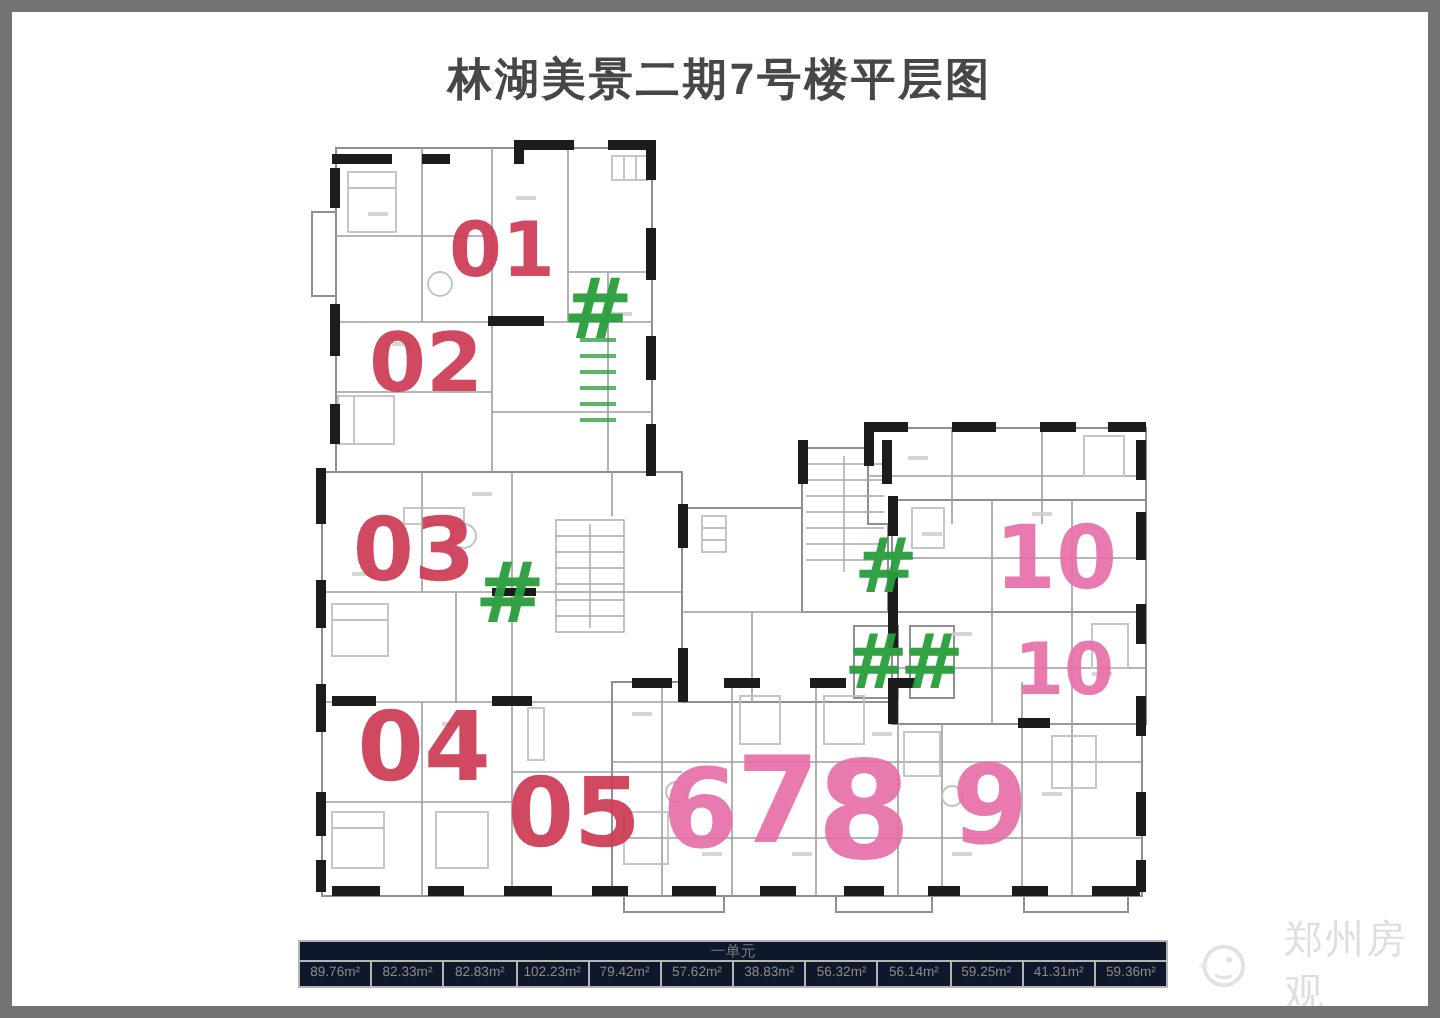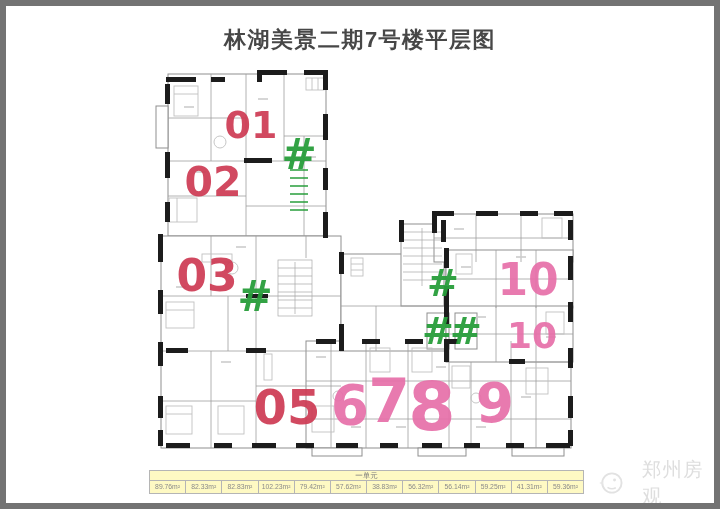--- a/index.html
+++ b/index.html
@@ -27,21 +27,21 @@
   .ulabel{
     position:absolute;transform:translate(-50%,-50%);
     font-family:"DejaVu Sans","Liberation Sans",sans-serif;
     font-weight:bold;line-height:1;opacity:.92;white-space:nowrap;
   }
   .ulabel.red{color:var(--unit-red);}
   .ulabel.pink{color:var(--unit-pink);}
   .ulabel.hash{color:var(--hash-green);opacity:.95;}
   .area-table{
     position:absolute;left:143px;top:464px;width:435px;box-sizing:border-box;
-    border:1px solid var(--table-border);background:#fef9c3;color:var(--table-text);
+    border:1px solid var(--table-border);background:#0f172a;color:var(--table-text);
   }
   .at-header{
     height:9px;line-height:9px;text-align:center;font-size:7.5px;
     border-bottom:1px solid var(--table-border);color:#7d7d7d;
   }
   .at-row{display:flex;height:12px;}
   .at-cell{
     flex:1;border-right:1px solid var(--table-border);text-align:center;
     line-height:12px;font-size:6.8px;white-space:nowrap;overflow:hidden;
   }
@@ -209,20 +209,21 @@
       <rect x="510" y="250" width="10" height="2"></rect>
         <rect x="470" y="310" width="10" height="2"></rect>
       <rect x="540" y="330" width="10" height="2"></rect>
         <rect x="448" y="222" width="10" height="2"></rect>
     </g>
   </svg>
 
   <div class="ulabel red" style="left:245px;top:119px;font-size:38px;">01</div>
   <div class="ulabel red" style="left:207px;top:176px;font-size:41px;">02</div>
   <div class="ulabel red" style="left:201px;top:270px;font-size:44px;">03</div>
+  <div class="ulabel red" style="left:206px;top:368px;font-size:48px;">04</div>
   <div class="ulabel red" style="left:281px;top:401px;font-size:48px;">05</div>
   <div class="ulabel pink" style="left:344px;top:399px;font-size:55px;">6</div>
   <div class="ulabel pink" style="left:383px;top:395px;font-size:60px;">7</div>
   <div class="ulabel pink" style="left:426px;top:401px;font-size:68px;">8</div>
   <div class="ulabel pink" style="left:489px;top:397px;font-size:55px;">9</div>
   <div class="ulabel pink" style="left:526px;top:330px;font-size:36px;">10</div>
   <div class="ulabel pink" style="left:522px;top:274px;font-size:44px;">10</div>
 
   <div class="ulabel hash" style="left:293px;top:149px;font-size:42px;">#</div>
   <div class="ulabel hash" style="left:249px;top:291px;font-size:42px;">#</div>

